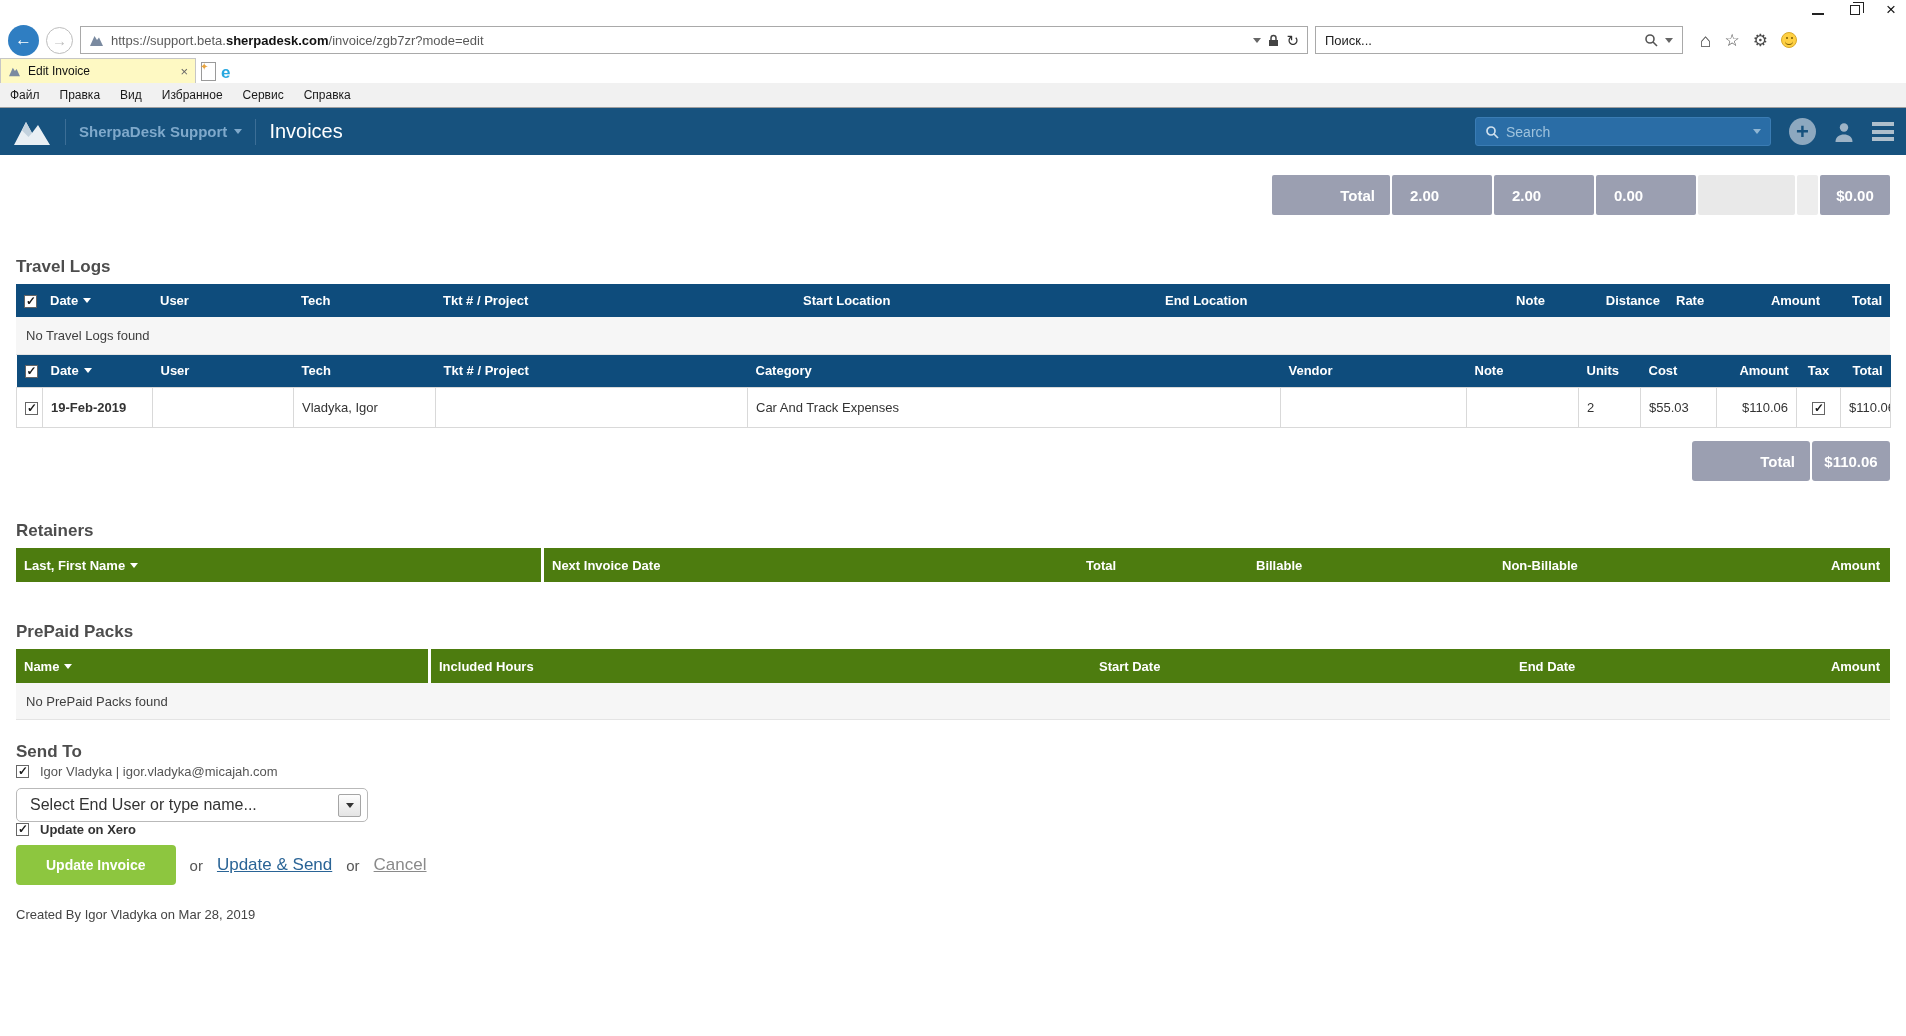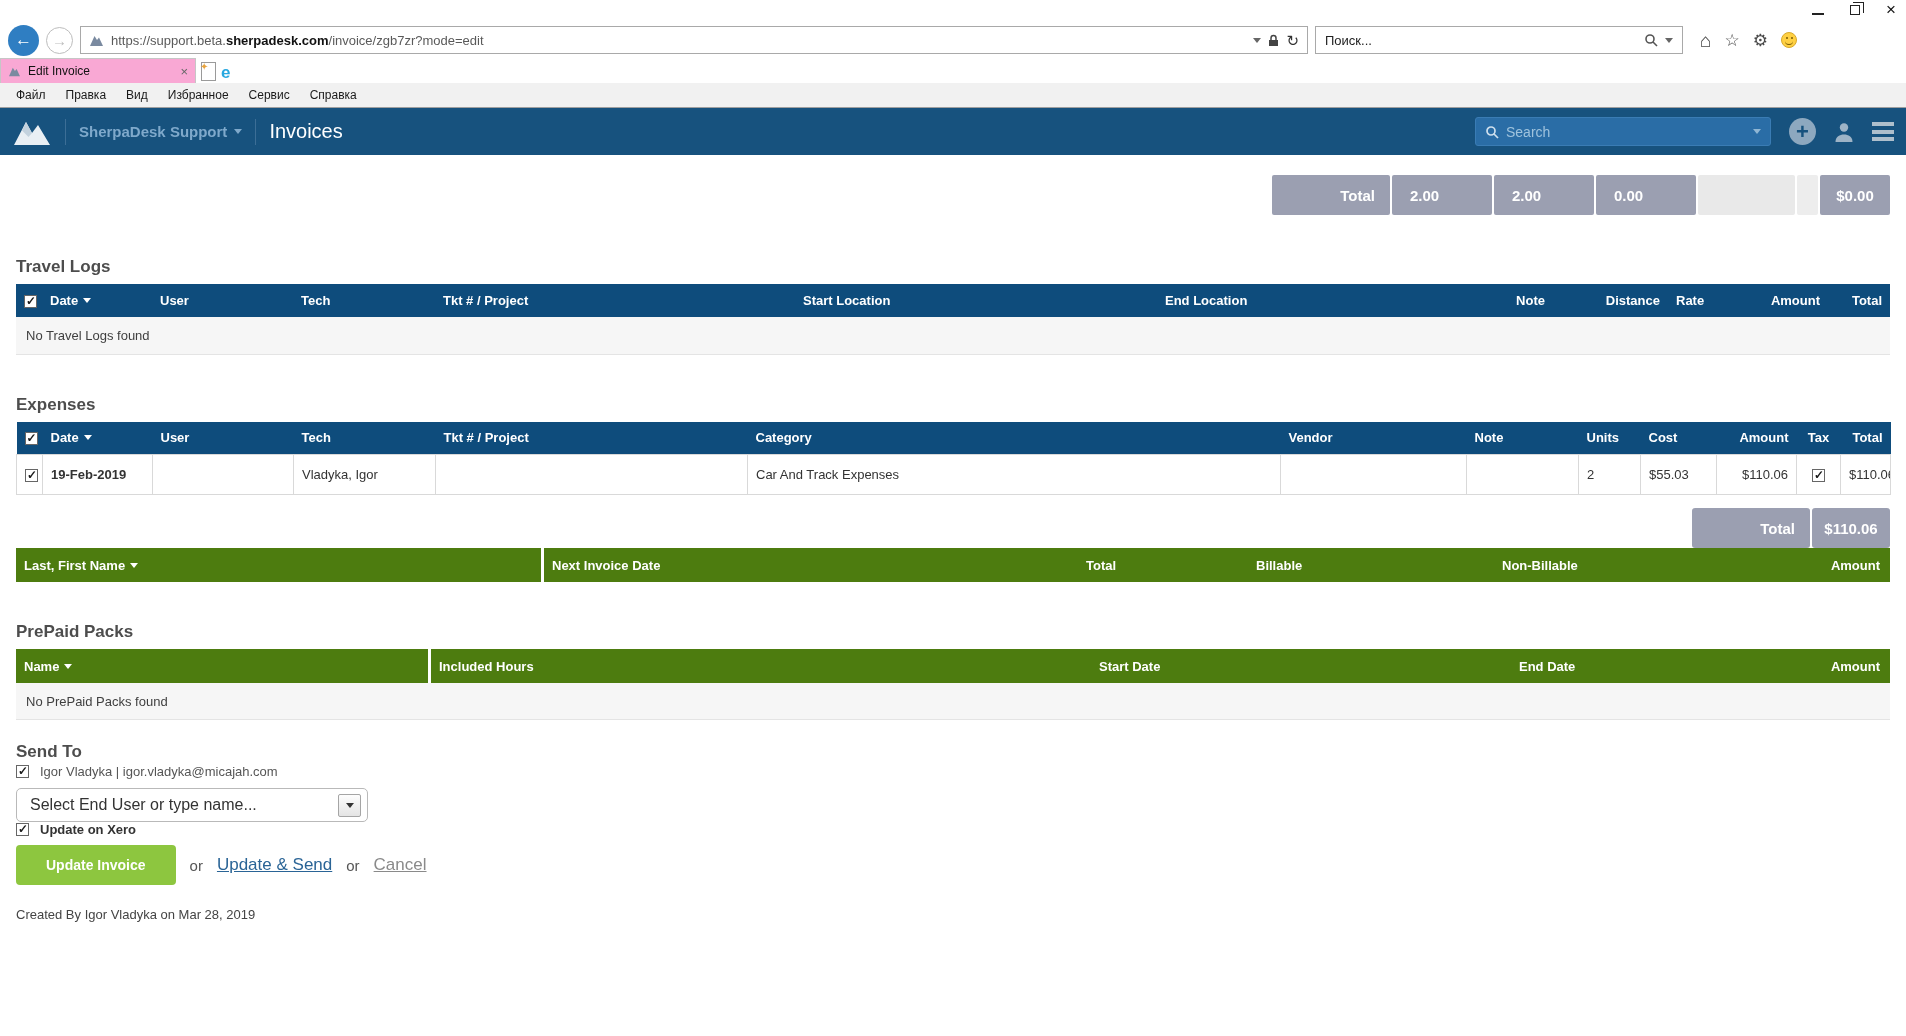--- a/index.html
+++ b/index.html
@@ -27,27 +27,27 @@
   .iesearch{width:368px;height:28px;border:1px solid #a9a9a9;display:flex;align-items:center;padding:0 9px;gap:7px;background:#fff}
   .iesearch input{border:none;outline:none;background:transparent;flex:1;font:13px "Liberation Sans",sans-serif;color:#222}
   .iesearch input::placeholder{color:#222;opacity:1}
   .chromeicons{display:flex;gap:13px;align-items:center;margin-left:10px}
   .glyph-ic{font-size:17px;color:#4a4a4a;line-height:1}
   .smiley{width:16px;height:16px;border-radius:50%;background:#ffd042;border:1px solid #d8a92c;position:relative}
   .smiley::before{content:"";position:absolute;top:4px;left:4px;width:2px;height:2px;background:#7a5a00;border-radius:50%;box-shadow:5px 0 0 #7a5a00}
   .smiley::after{content:"";position:absolute;left:3px;top:7px;width:8px;height:4px;border-bottom:1.5px solid #7a5a00;border-radius:0 0 8px 8px}
 
   .tabrow{height:25px;display:flex;align-items:flex-end;background:#fff;gap:5px}
-  .tab{width:196px;height:25px;border:1px solid #c6c6c6;border-bottom:none;display:flex;align-items:center;padding:0 7px;gap:7px;font-size:12px;background:#f9a8d4;color:#111}
+  .tab{width:196px;height:25px;border:1px solid #c6c6c6;border-bottom:none;display:flex;align-items:center;padding:0 7px;gap:7px;font-size:12px;background:#fef9c3;color:#111}
   .tab-close{color:#666;font-size:13px;margin-left:auto}
   .newtab-page{width:15px;height:19px;background:#fff;border:1px solid #9a9a9a;position:relative;margin-bottom:2px}
   .newtab-page .spark{position:absolute;top:-1px;left:-2px;color:#e8a33d;font-size:10px;line-height:1}
   .ie-e{color:#28a8e0;font-size:17px;font-weight:bold;line-height:1;margin-bottom:2px}
 
-  .menubar{height:25px;background:#f1f1f1;border-bottom:1px solid #9f9f9f;display:flex;align-items:center;padding-left:6px;font-size:12px;color:#1a1a1a}
+  .menubar{height:25px;background:#f1f1f1;border-bottom:1px solid #9f9f9f;display:flex;align-items:center;padding-left:0;font-size:12px;color:#1a1a1a}
   .menubar .mitem{padding:0 10px;cursor:default}
 
   
   .app-header{height:47px;background:#17527e;display:flex;align-items:center;padding:14px 12px}
   .vsep{width:1px;height:26px;background:#3c6e96;margin:0 13px;flex:0 0 auto}
   .account{color:#7fa9cb;font-weight:bold;font-size:15px;display:flex;align-items:center;gap:7px}
   .caret-account{width:0;height:0;border-left:4px solid transparent;border-right:4px solid transparent;border-top:5px solid #7fa9cb}
   .page-title{color:#fff;font-size:20px}
   .hsearch{width:296px;height:29px;background:#2a6da6;border:1px solid #3a7cb4;border-radius:3px;display:flex;align-items:center;padding:0 9px;gap:7px;margin-right:18px}
   .hsearch input{border:none;outline:none;background:transparent;flex:1;font:14px "Liberation Sans",sans-serif;color:#cfe2f1}
@@ -260,21 +260,20 @@
           <th class="t-right">Total</th>
         </tr>
       </thead>
       <tbody>
         <tr class="empty-row">
           <td colspan="12">No Travel Logs found</td>
         </tr>
       </tbody>
     </table>
 
-    <h2 class="section mt-sec">Expenses</h2>
     <table>
       <colgroup>
           <col style="width:26px">
           <col style="width:110px">
           <col style="width:141px">
           <col style="width:142px">
           <col style="width:312px">
           <col style="width:533px">
           <col style="width:186px">
           <col style="width:112px">
@@ -320,20 +319,21 @@
           <td class="t-center"><span class="cb checked"></span></td>
           <td class="t-right">$110.06</td>
         </tr>
       </tbody>
     </table>
     <div class="exp-total">
       <span class="et-label">Total</span>
       <span class="et-value">$110.06</span>
     </div>
 
+    <h2 class="section mt-sec">Retainers</h2>
     <div class="flex-header">
       <div class="fh-seg" style="width:525px">
         <span class="fh-cell"><span class="sortwrap">
               <span>Last, First Name</span>
               <span class="sort-caret"></span>
             </span></span>
       </div>
       <div class="fh-seg" style="flex:1">
         <span class="fh-cell" style="width:534px">Next Invoice Date</span>
         <span class="fh-cell" style="width:170px">Total</span>

